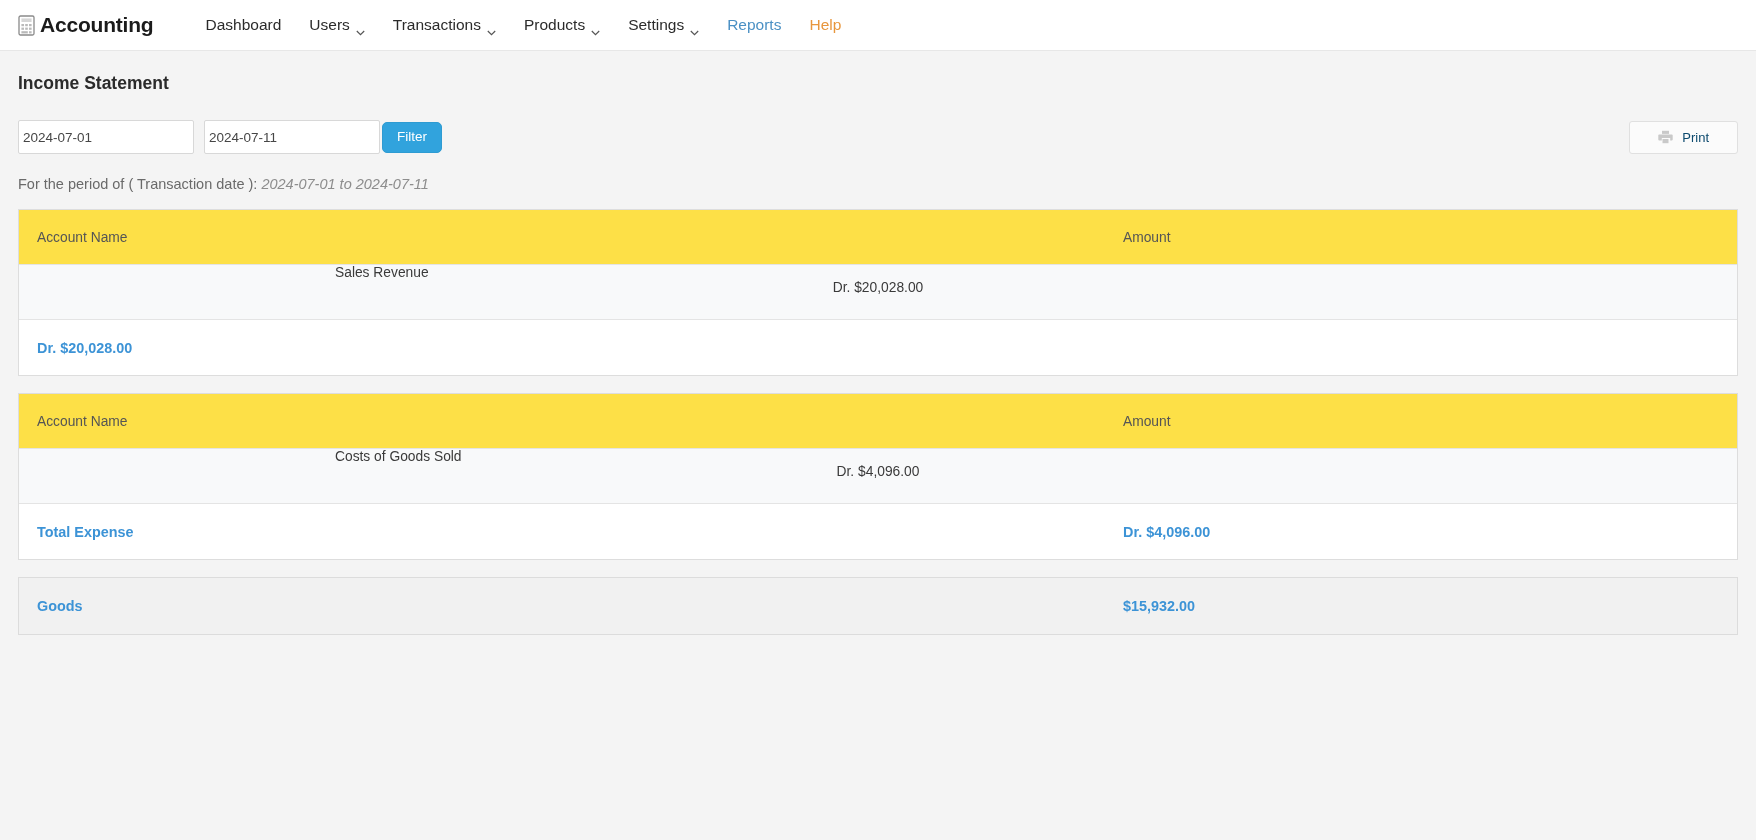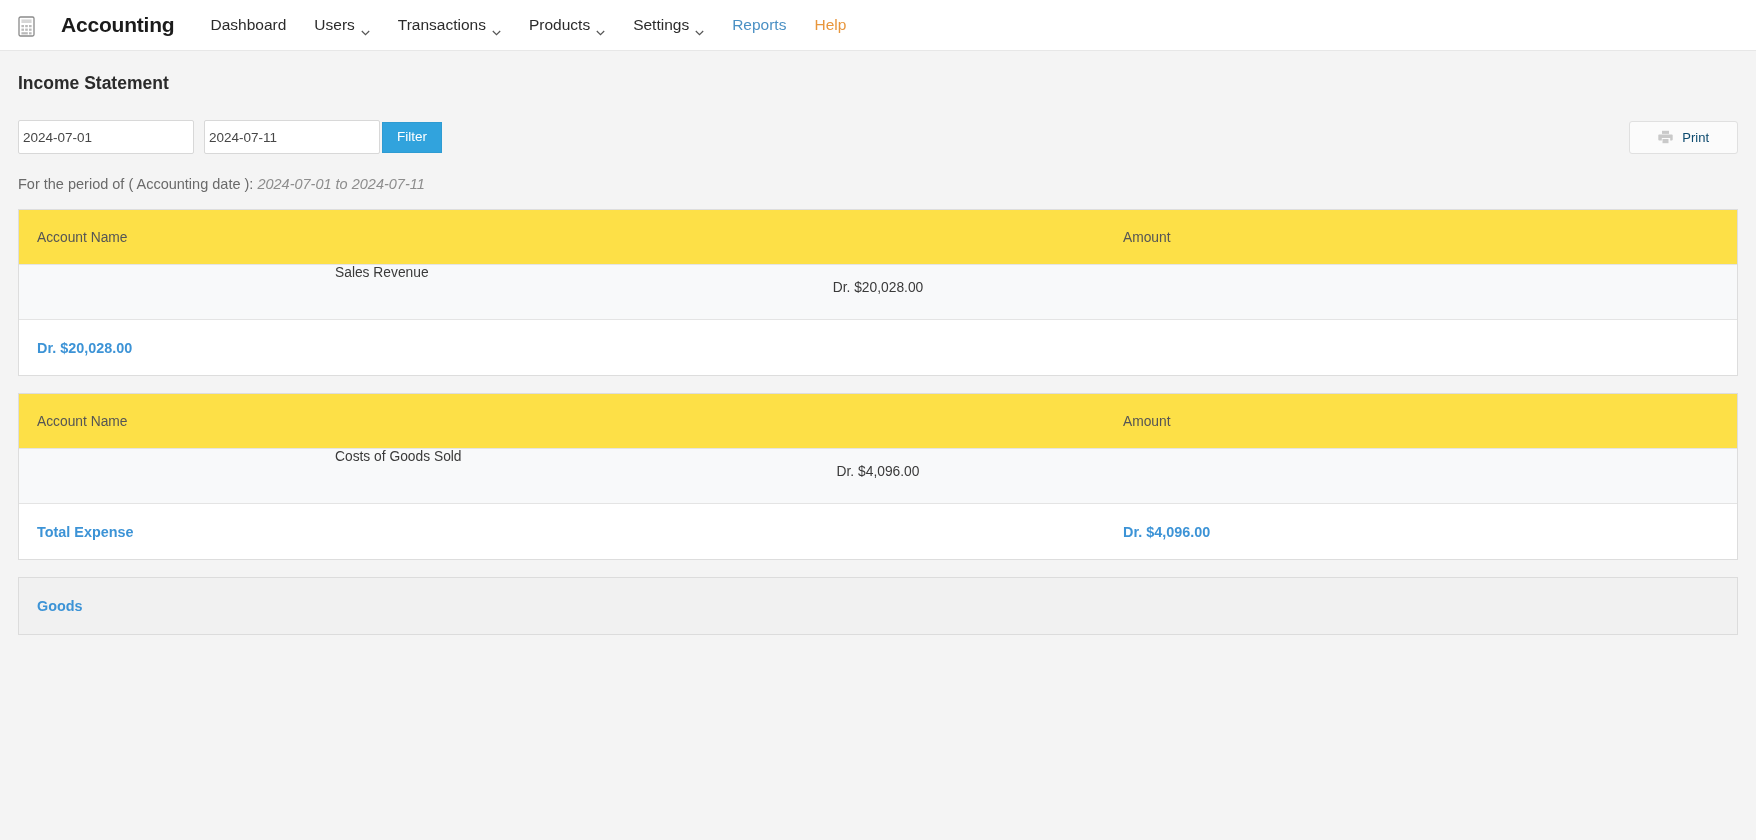--- a/index.html
+++ b/index.html
@@ -17,23 +17,23 @@
   .navbar {
     height: 51px;
     background: #ffffff;
     border-bottom: 1px solid #e7e7e7;
     display: flex;
     align-items: center;
     padding: 0 0 0 18px;
   }
   .brand {
     display: flex;
-    align-items: flex-end;
-    gap: 26px;
-    margin-right: 22px;
+    align-items: center;
+    gap: 5px;
+    margin-right: 38px;
     text-decoration: none;
   }
   .brand-icon {
     width: 17px;
     height: 21px;
     display: block;
     color: #8a8a8a;
   }
   .brand-text {
     font-size: 21px;
@@ -95,21 +95,21 @@
     font-family: "Liberation Sans", sans-serif;
     outline: none;
   }
   .date-input + .date-input { margin-left: 10px; }
   .filter-btn {
     height: 31px;
     margin-left: 2px;
     padding: 0 14px;
     background: #31a3dd;
     border: 1px solid #2e9bd2;
-    border-radius: 0;
+    border-radius: 5px;
     color: #ffffff;
     font-size: 13.5px;
     font-family: "Liberation Sans", sans-serif;
     cursor: pointer;
     line-height: 1;
   }
   .spacer { flex: 1; }
   .print-btn {
     display: flex;
     align-items: center;
@@ -257,21 +257,21 @@
           <path d="M4 0.8h7v3.1H4z"></path>
           <path d="M1.2 4.4h12.6c0.5 0 0.9 0.4 0.9 0.9v4.2c0 0.5-0.4 0.9-0.9 0.9h-1.6V8.1H3.8v2.3H1.2c-0.5 0-0.9-0.4-0.9-0.9V5.3c0-0.5 0.4-0.9 0.9-0.9z"></path>
           <path d="M4.5 9h6v4.2h-6z"></path>
         </svg>
       </span>
       <span>Print</span>
     </button>
   </div>
 
   <div class="period-line">
-    <span>For the period of ( Accounting date ):</span>
+    <span>For the period of ( Transaction date ):</span>
     <span class="dates">2024-07-01 to 2024-07-11</span>
   </div>
 
   <div class="card">
     <div class="trow head">
       <div class="cell-name th">Account Name</div>
       <div class="cell-amt th">Amount</div>
     </div>
     <div class="trow striped">
       <div class="cell-name td">Sales Revenue</div>
@@ -293,16 +293,17 @@
     </div>
     <div class="trow total">
       <div class="cell-name td-strong">Total Expense</div>
       <div class="cell-amt td-strong">Dr. $4,096.00</div>
     </div>
   </div>
 
   <div class="card profit-card">
     <div class="trow profit">
       <div class="cell-name td-strong">Goods</div>
+      <div class="cell-amt td-strong">$15,932.00</div>
     </div>
   </div>
 
 </div>
 
 </body></html>

